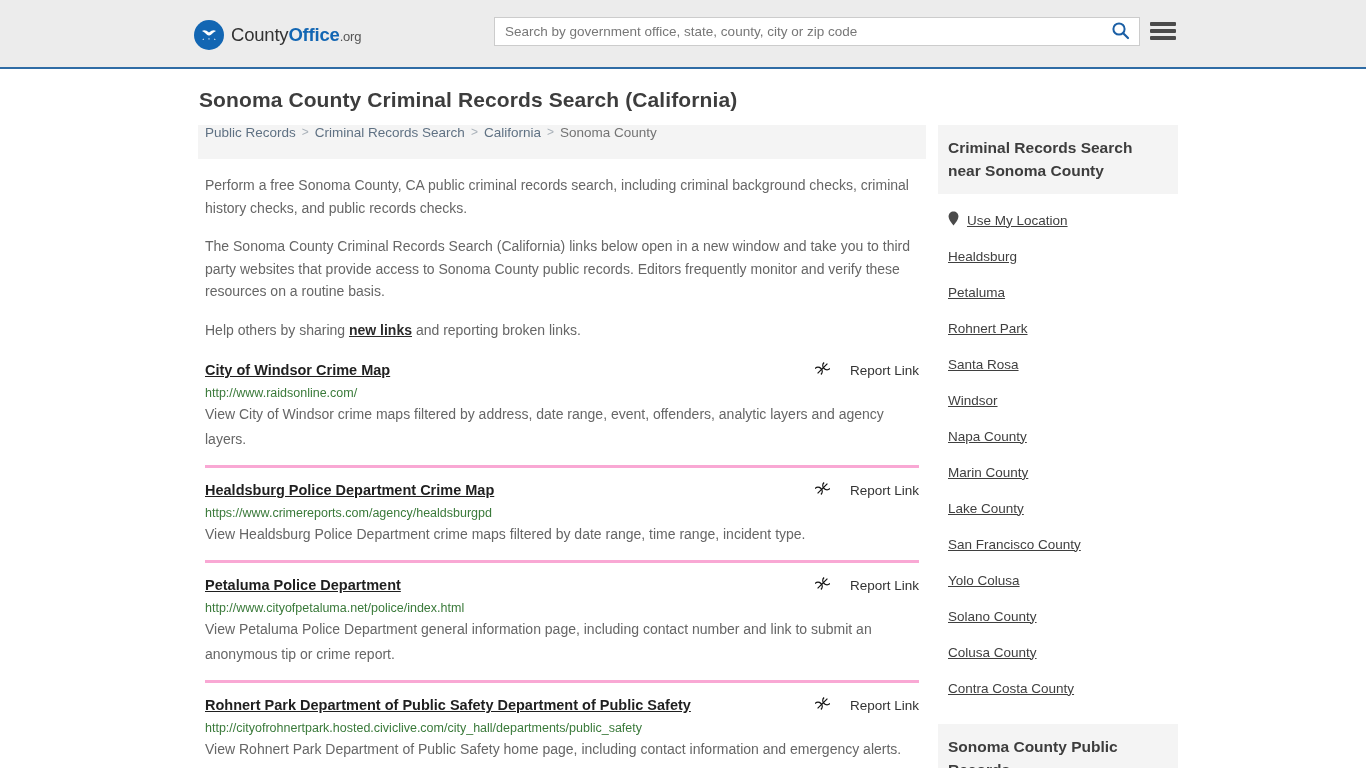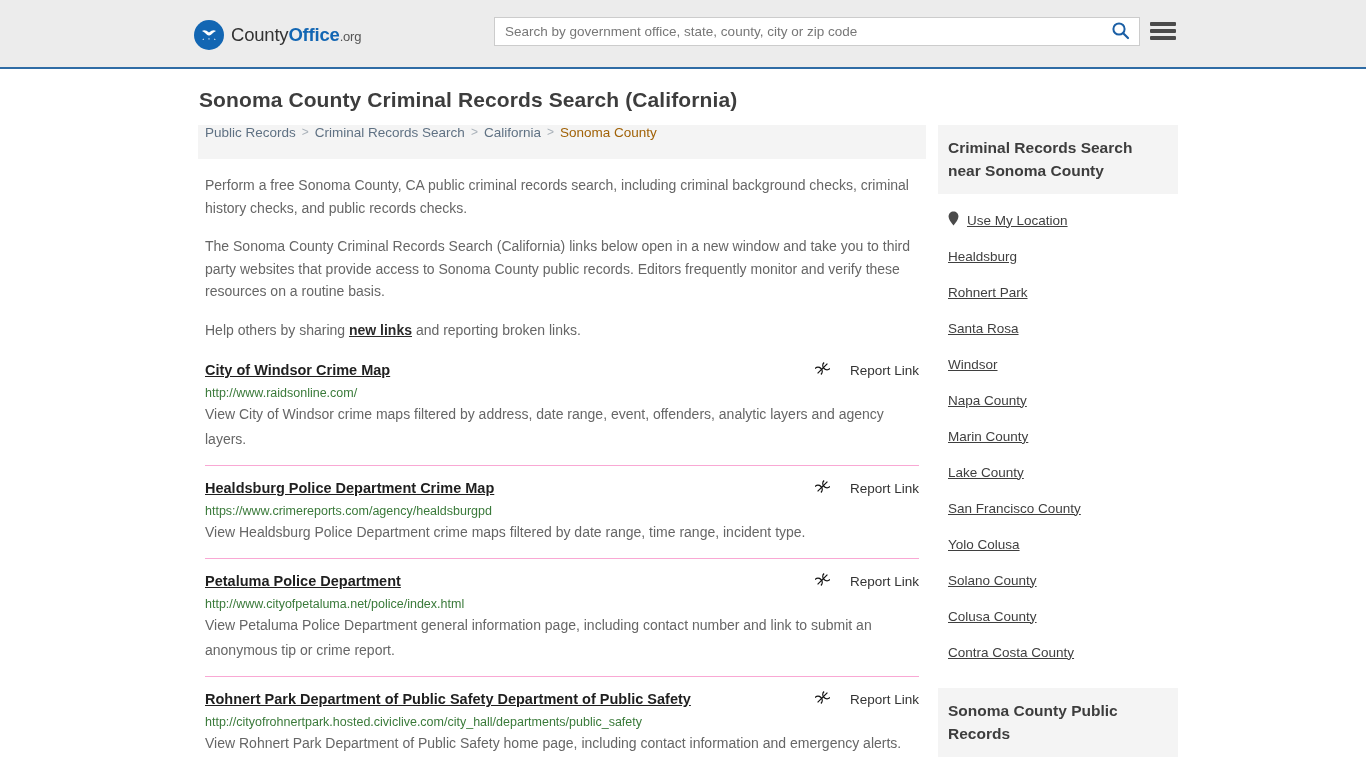--- a/index.html
+++ b/index.html
@@ -143,41 +143,41 @@
   .crumb {
     color: #5f7183;
     text-decoration: none;
     white-space: nowrap;
   }
   .crumb-sep {
     color: #a9b1b9;
     margin: 0 6px;
     font-size: 12px;
   }
-  .crumb-current { color: #a16207; }
+  .crumb-current { color: #737373; }
 
   
   .intro { padding: 0 7px; }
   .intro p {
     font-size: 14px;
     line-height: 22.5px;
     color: #666666;
     margin: 16px 0 0 0;
   }
   .intro p:first-child { margin-top: 15px; }
   .inline-link {
     color: #2b2b2b;
     text-decoration: underline;
     font-weight: bold;
   }
 
   
   .listings { margin-top: 16px; padding: 0 7px; }
   .listing {
-    border-top: 1px solid #f9a8d4;
+    border-top: 3px solid #f9a8d4;
     padding: 12px 0 13px 0;
   }
   .listing:first-child { border-top: none; padding-top: 3px; }
   .listing-head {
     display: flex;
     align-items: flex-start;
     justify-content: space-between;
   }
   .listing-title {
     font-size: 14.5px;
@@ -387,20 +387,23 @@
             <path d="M5.5 0.6 C2.7 0.6 0.6 2.7 0.6 5.4 C0.6 8.9 5.5 14.4 5.5 14.4 C5.5 14.4 10.4 8.9 10.4 5.4 C10.4 2.7 8.3 0.6 5.5 0.6 Z" fill="#4a4a4a"></path>
           </svg>
         </span>
         <span class="side-link">Use My Location</span>
       </div>
 
       <div class="side-link-row">
         <span class="side-link">Healdsburg</span>
       </div>
       <div class="side-link-row">
+        <span class="side-link">Petaluma</span>
+      </div>
+      <div class="side-link-row">
         <span class="side-link">Rohnert Park</span>
       </div>
       <div class="side-link-row">
         <span class="side-link">Santa Rosa</span>
       </div>
       <div class="side-link-row">
         <span class="side-link">Windsor</span>
       </div>
       <div class="side-link-row">
         <span class="side-link">Napa County</span>

